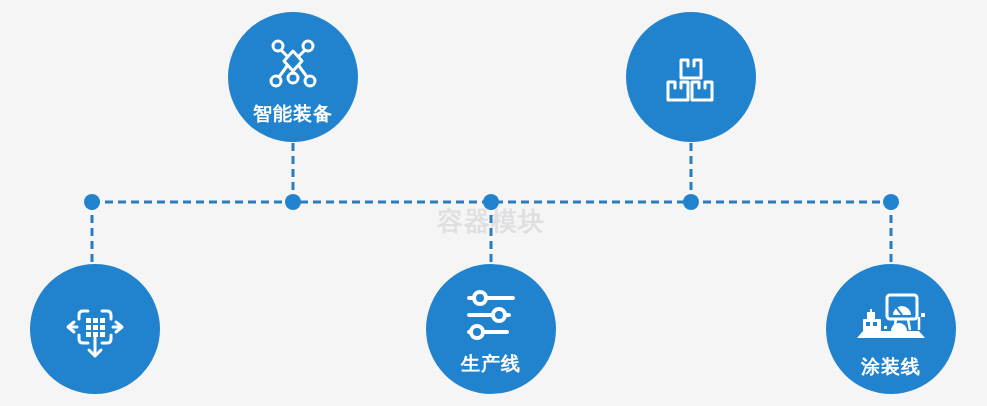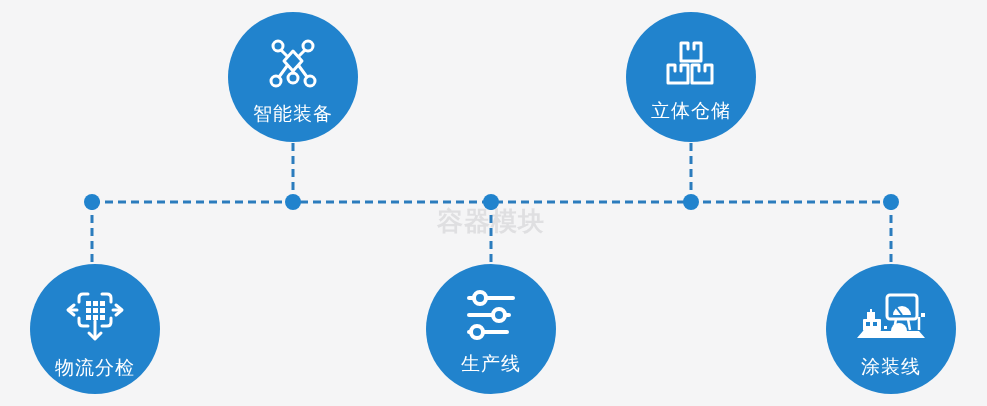--- a/index.html
+++ b/index.html
@@ -42,21 +42,21 @@
     flex-direction: column;
     align-items: center;
     justify-content: center;
     padding-top: 8px;
     z-index: 2;
   }
   .node .icon svg { display: block; }
   .node .label {
     color: var(--label);
     font-size: 19px;
-    font-weight: normal;
+    font-weight: bold;
     letter-spacing: 1px;
     margin-top: 9px;
     white-space: nowrap;
   }
   .n0 { left: 228px; top: 12px; }
   .n1 { left: 626px; top: 12px; }
   .n2 { left: 30px;  top: 264px; }
   .n3 { left: 426px; top: 264px; }
   .n4 { left: 826px; top: 264px; }
   .ic { stroke: #fff; stroke-width: 3; fill: none; stroke-linecap: round; stroke-linejoin: round; }
@@ -111,21 +111,20 @@
   <div class="node n1">
     <span class="icon">
       <svg width="64" height="50" viewBox="0 0 64 50">
         <g class="ic">
           <path d="M29 10 V4 H22 V22 H42 V4 H35 V10"></path>
           <path d="M16 32 V26 H9 V44 H29 V26 H22 V32"></path>
           <path d="M40 32 V26 H33 V44 H53 V26 H46 V32"></path>
         </g>
       </svg>
     </span>
-    <span class="label">立体仓储</span>
   </div>
 
   <div class="node n2">
     <span class="icon">
       <svg width="64" height="60" viewBox="0 0 64 60">
         <g class="ic">
           <path d="M16 16 V12 Q16 8 20 8 H25"></path>
           <path d="M39 8 H44 Q48 8 48 12 V16"></path>
           <path d="M48 32 V36 Q48 40 44 40 H39"></path>
           <path d="M25 40 H20 Q16 40 16 36 V32"></path>
@@ -142,21 +141,20 @@
             <rect x="37" y="15" width="5" height="5"></rect>
           <rect x="23" y="22" width="5" height="5"></rect>
             <rect x="30" y="22" width="5" height="5"></rect>
             <rect x="37" y="22" width="5" height="5"></rect>
           <rect x="23" y="29" width="5" height="5"></rect>
             <rect x="30" y="29" width="5" height="5"></rect>
             <rect x="37" y="29" width="5" height="5"></rect>
         </g>
       </svg>
     </span>
-    <span class="label">物流分检</span>
   </div>
 
   <div class="node n4">
     <span class="icon">
       <svg width="72" height="58" viewBox="0 0 72 58">
         <g class="icf">
           <path d="M2 51 L8 44 H64 L70 51 Z"></path>
           <path d="M38 28 a9 9 0 0 1 18 0 z"></path>
           <rect x="12" y="25" width="8" height="7"></rect>
           <rect x="15" y="22" width="2" height="3"></rect>

